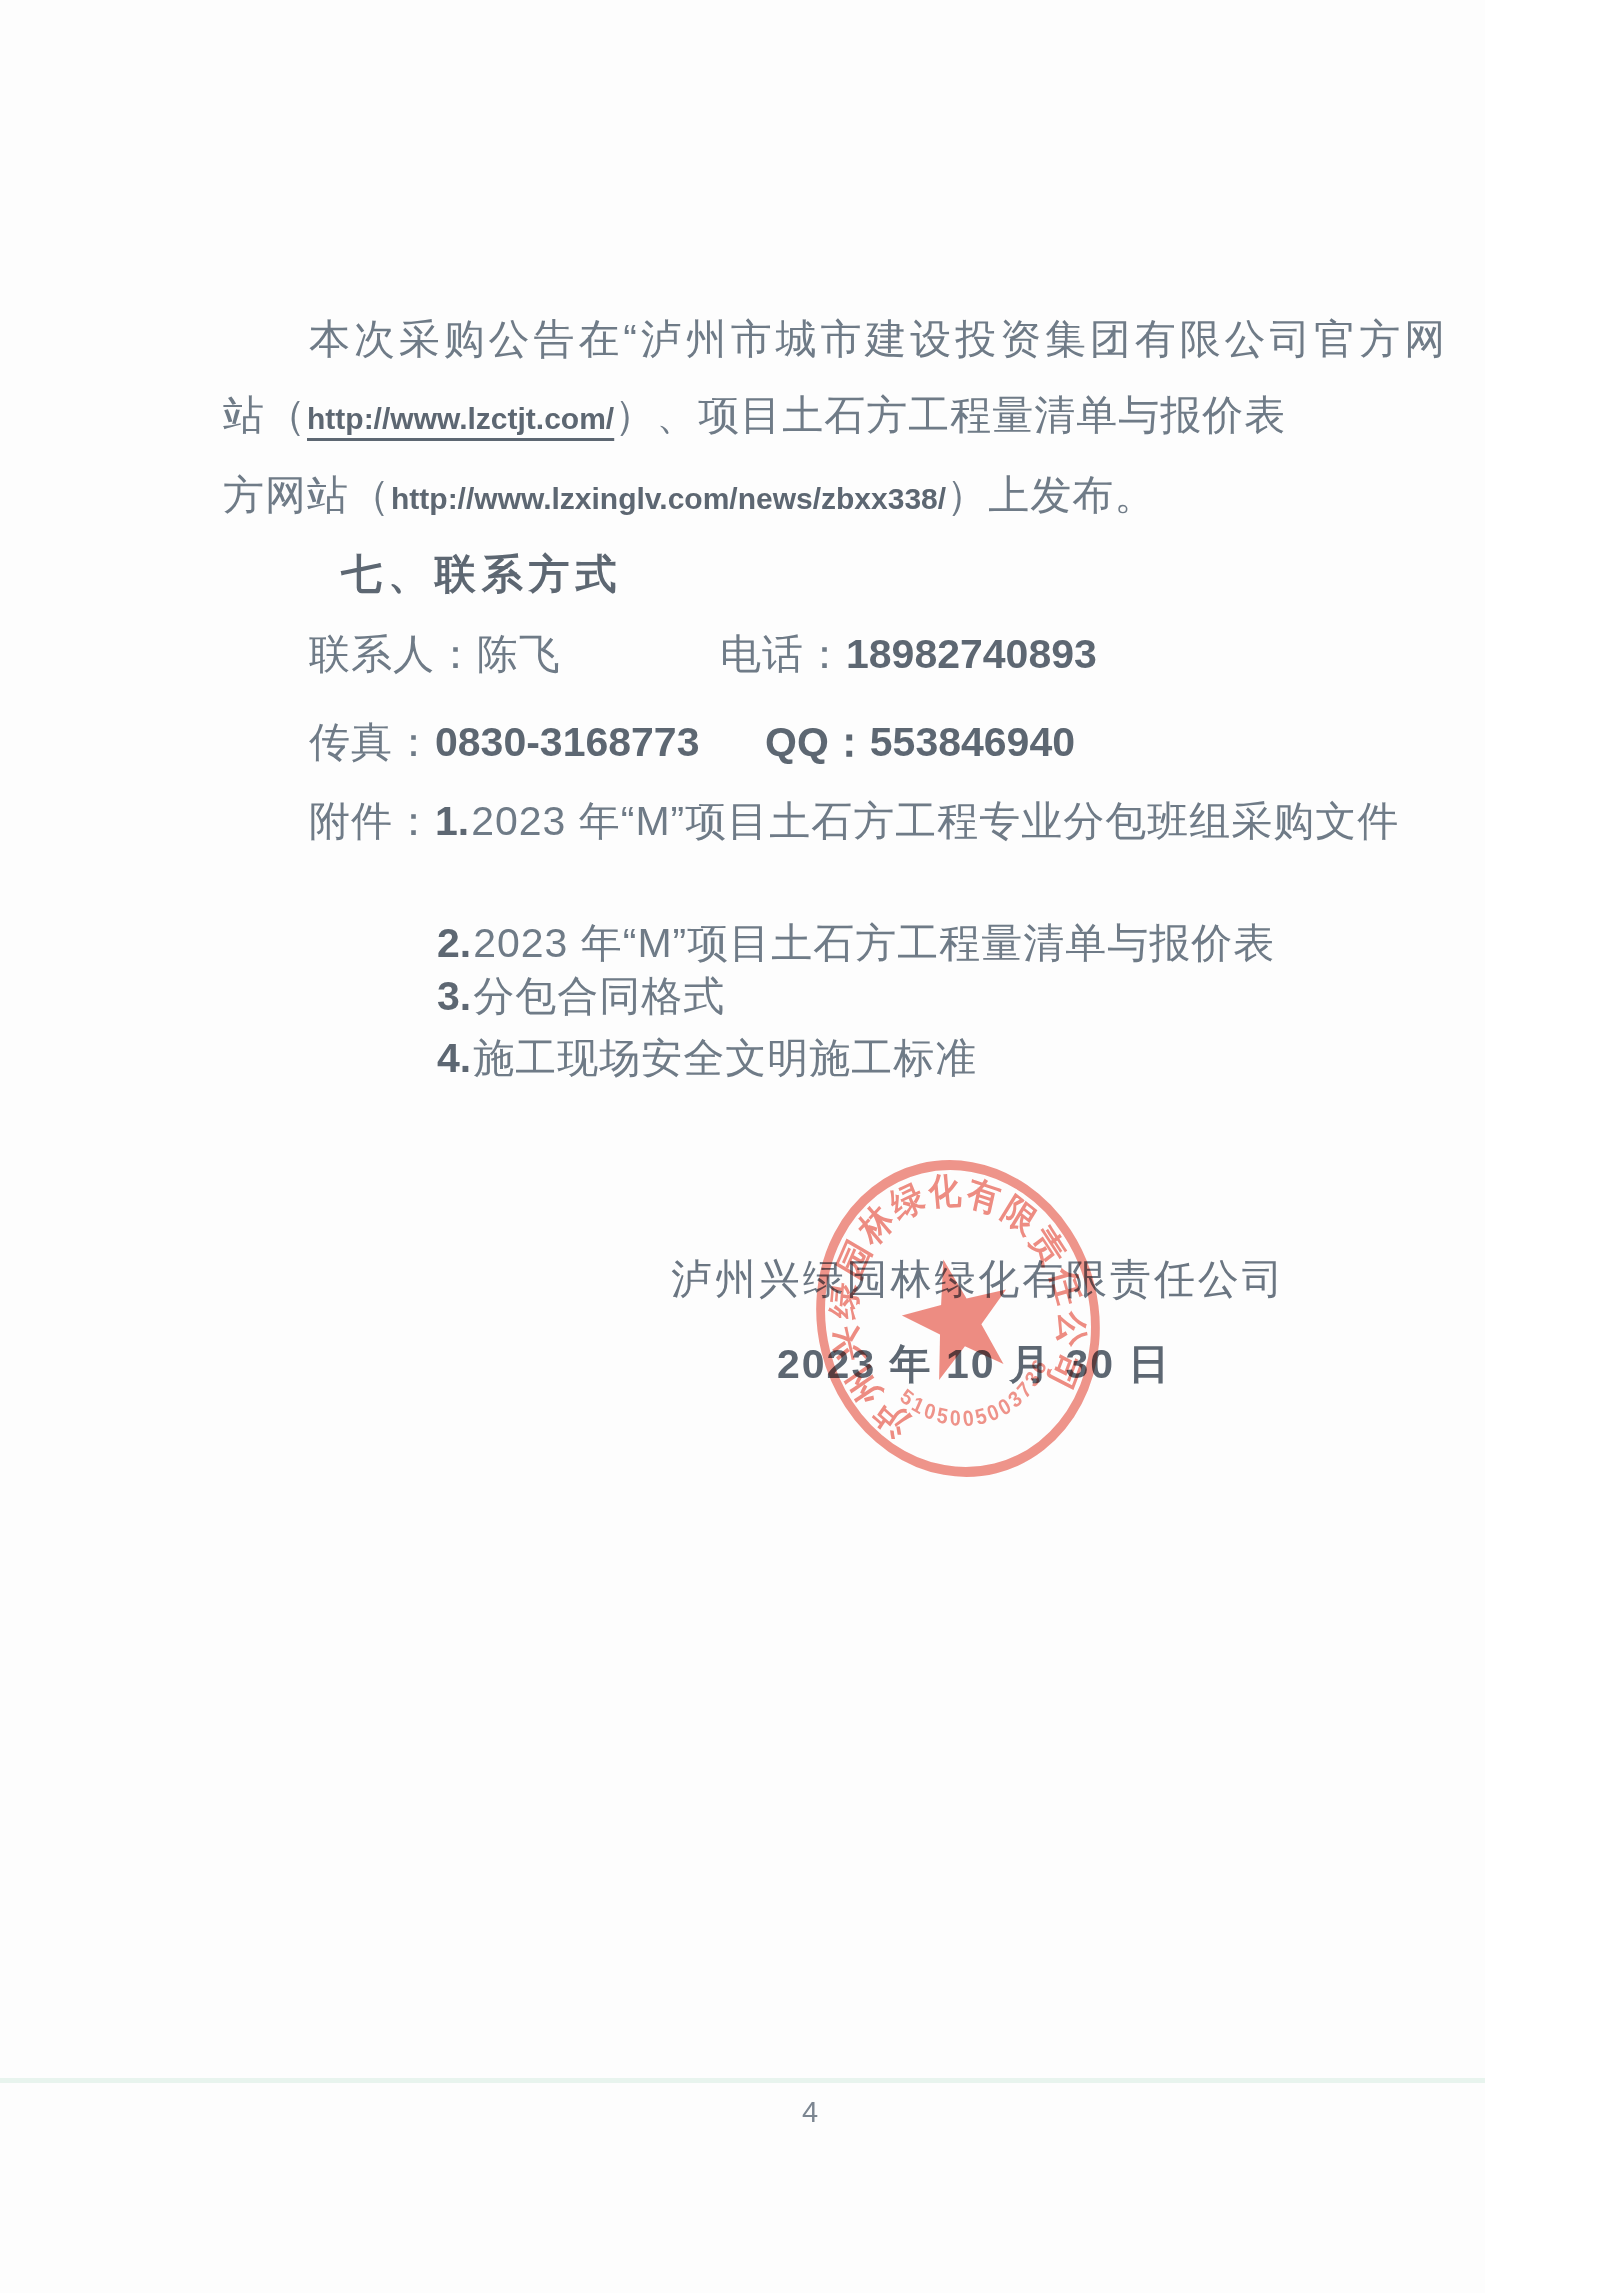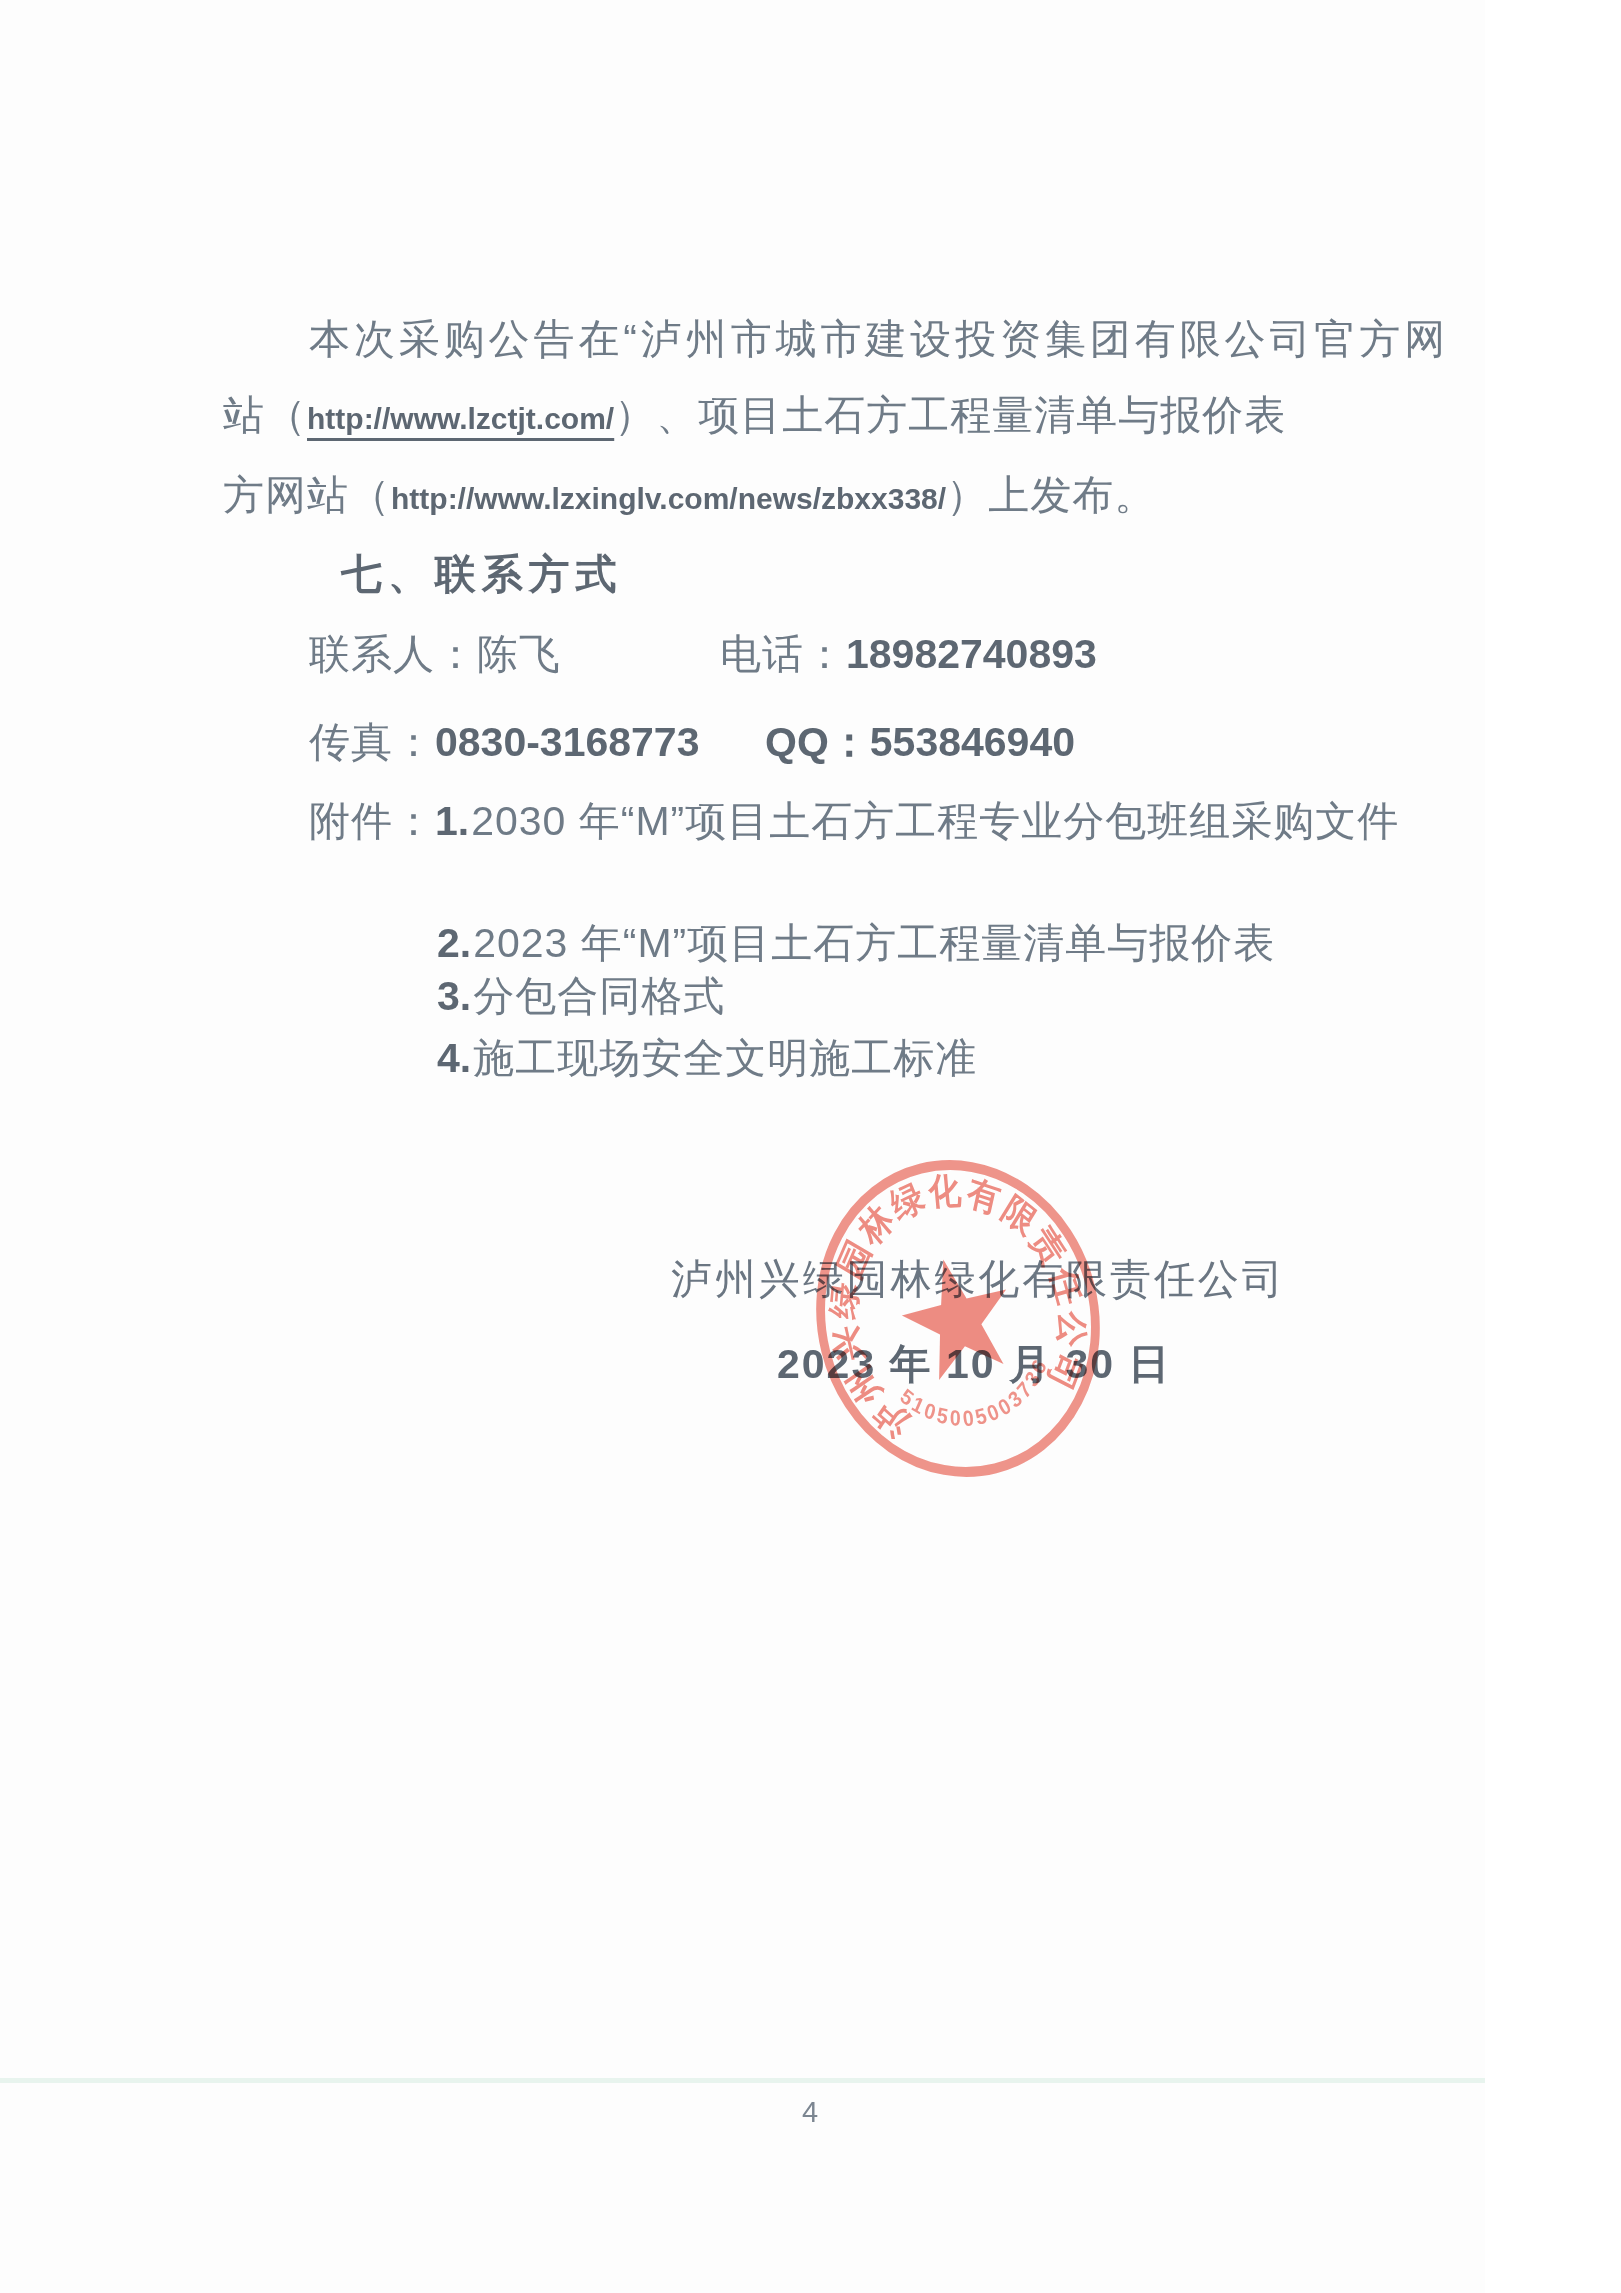--- a/index.html
+++ b/index.html
@@ -82,21 +82,21 @@
   </div>
 
   <div class="line" style="left:309px;top:722px;">
     <span class="cjk-tight">传真：</span><span class="num">0830-3168773</span>
   </div>
   <div class="line" style="left:765px;top:722px;">
     <span class="num">QQ：</span><span class="num">553846940</span>
   </div>
 
   <div class="line" style="left:309px;top:801px;">
-    <span class="cjk-tight">附件：</span><span class="item-num">1.</span><span class="cjk-tight">2030 年“M”项目土石方工程专业分包班组采购文件</span>
+    <span class="cjk-tight">附件：</span><span class="item-num">1.</span><span class="cjk-tight">2023 年“M”项目土石方工程专业分包班组采购文件</span>
   </div>
   <div class="line" style="left:437px;top:907px;margin-top:16px;">
     <span class="item-num">2.</span><span class="cjk-tight">2023 年“M”项目土石方工程量清单与报价表</span>
   </div>
   <div class="line" style="left:437px;top:976px;">
     <span class="item-num">3.</span><span class="cjk-tight">分包合同格式</span>
   </div>
   <div class="line" style="left:437px;top:1038px;">
     <span class="item-num">4.</span><span class="cjk-tight">施工现场安全文明施工标准</span>
   </div>

